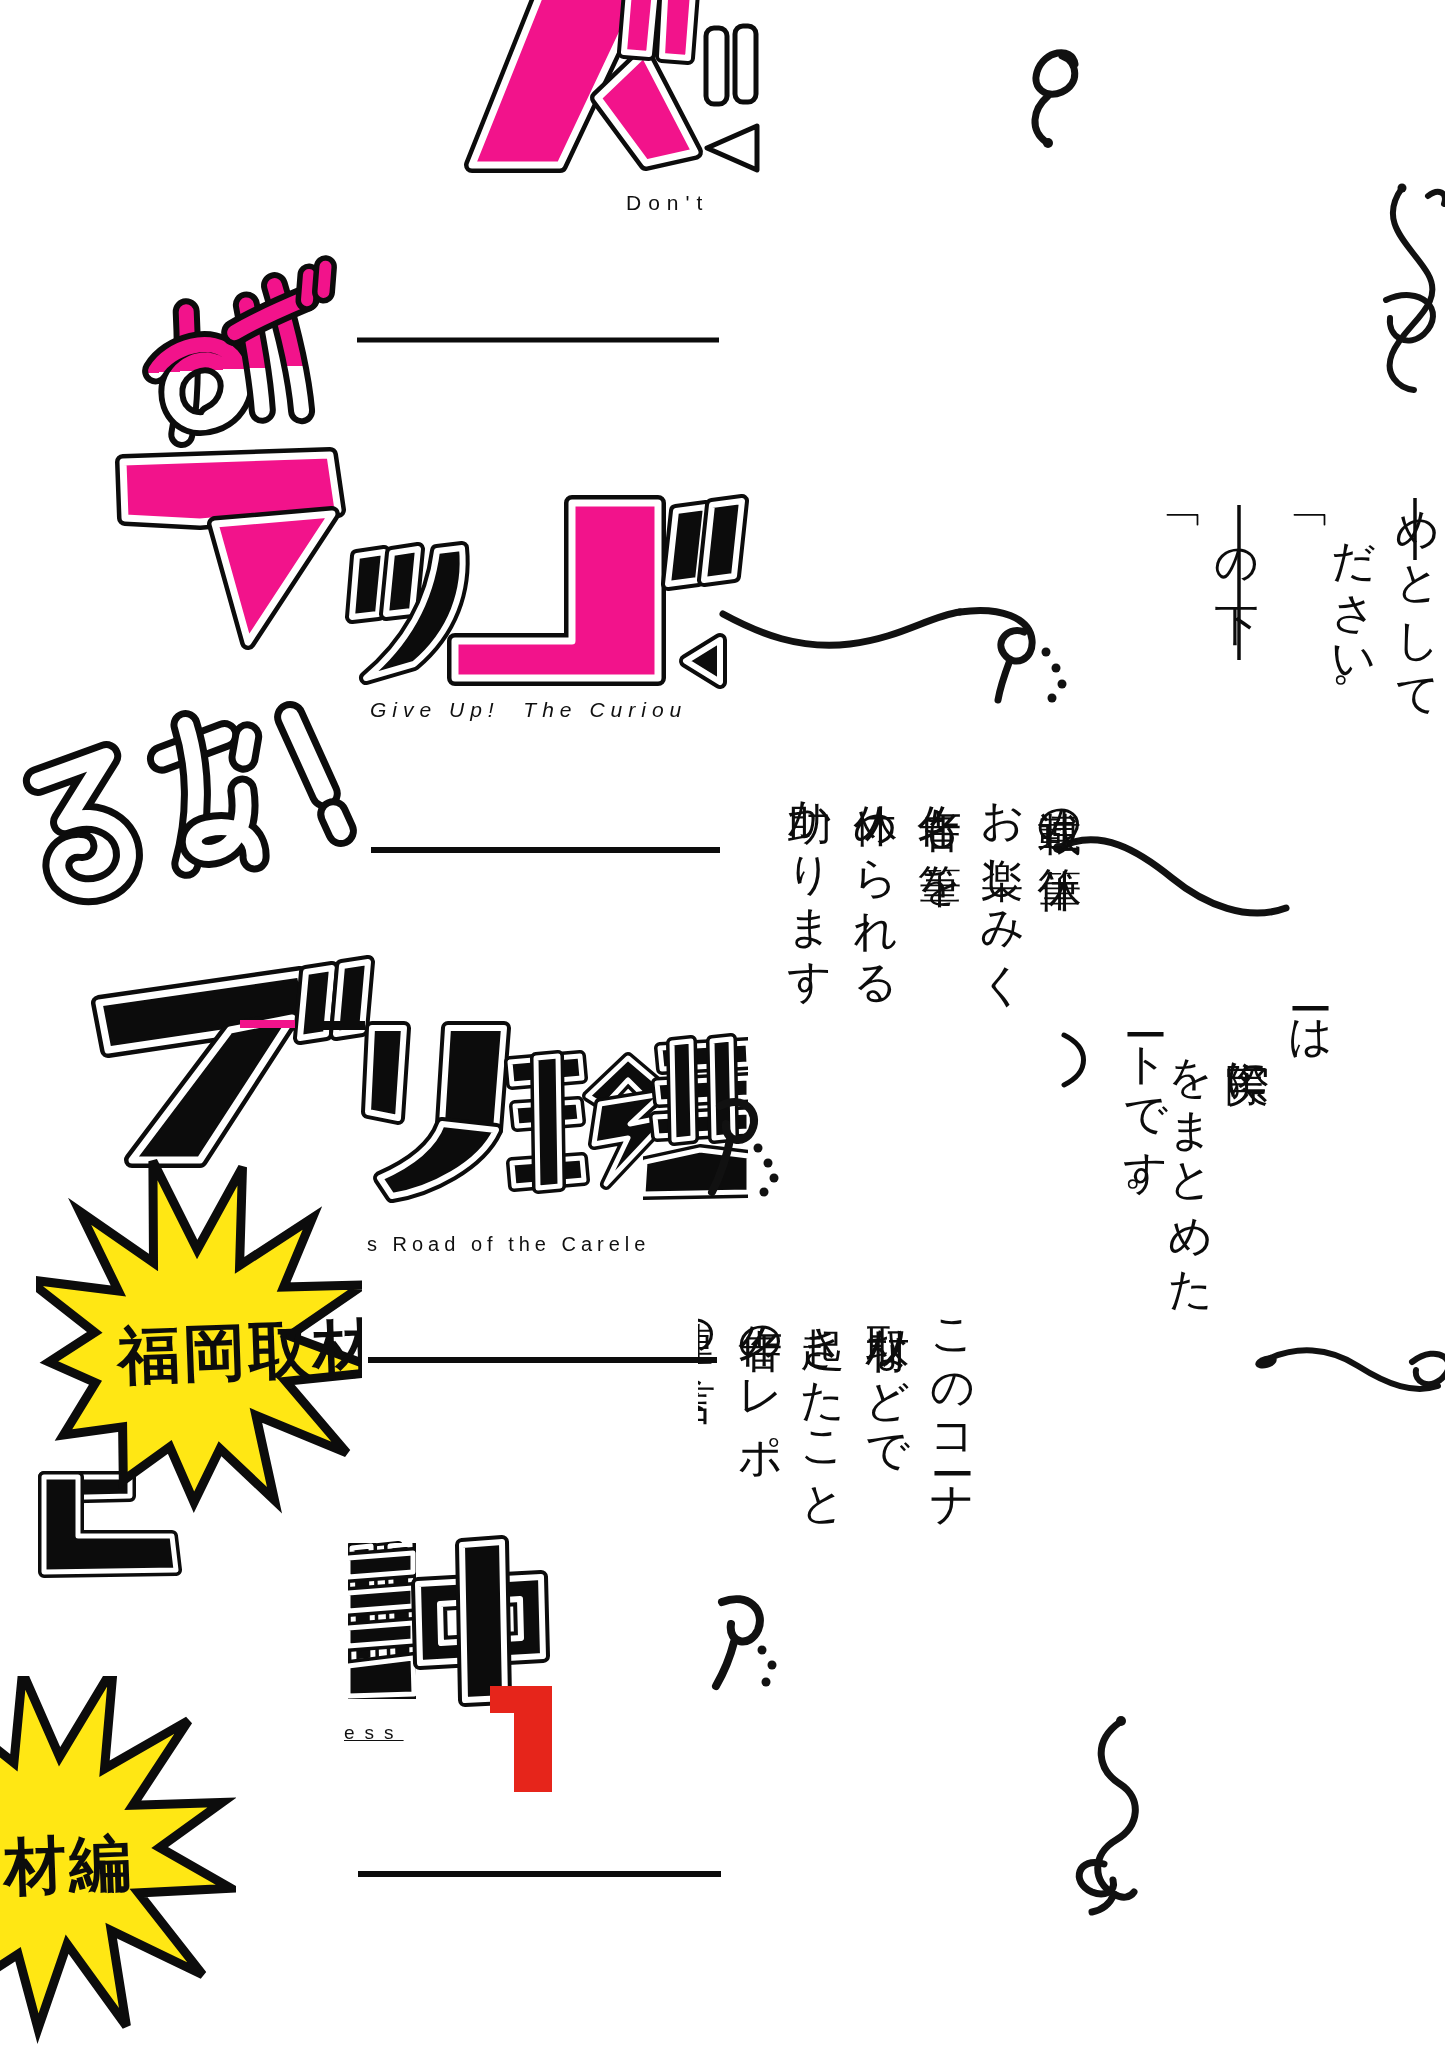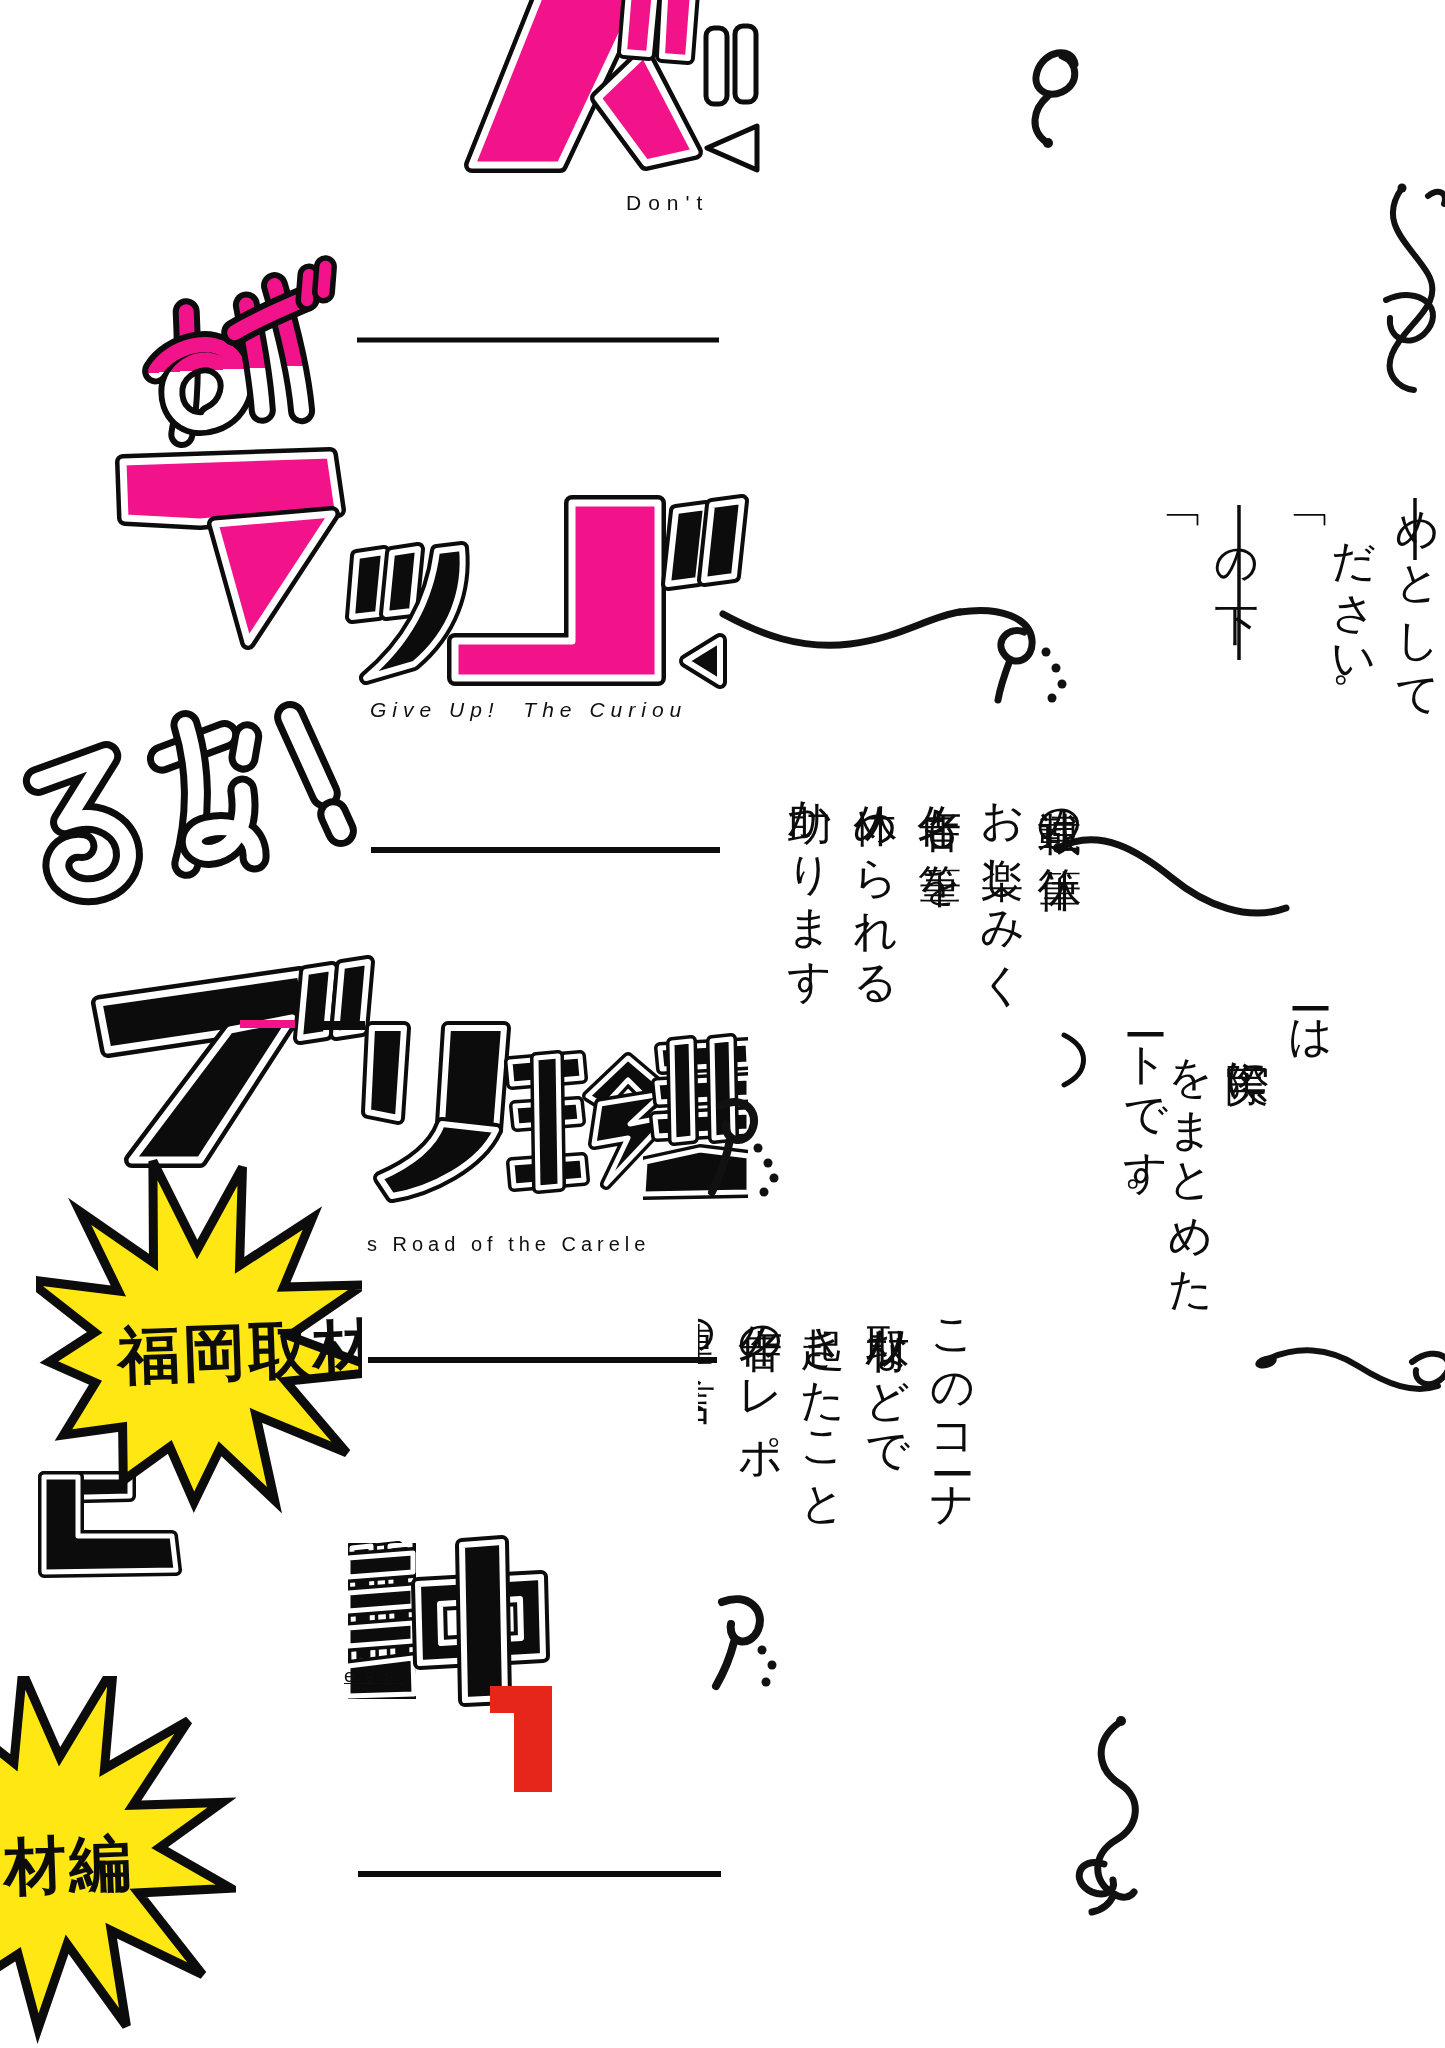--- a/index.html
+++ b/index.html
@@ -269,21 +269,21 @@
       <path d="M1120,1722 C1092,1742 1098,1770 1120,1784 C1142,1798 1140,1826 1116,1840 C1092,1854 1092,1882 1114,1894 C1122,1899 1130,1898 1134,1892"></path>
       <path d="M1104,1864 C1078,1856 1070,1882 1092,1892 C1104,1897 1116,1892 1113,1880"></path>
       <path d="M1114,1894 C1110,1904 1102,1910 1092,1912"></path>
       <circle cx="1121" cy="1721" r="5" fill="#111" stroke="none"></circle>
     </g>
   </svg>
 
   <div class="etext" style="left:626px;top:182px;font-size:21px;letter-spacing:7px;margin-top:9px;">Don't</div>
   <div class="etext" style="left:370px;top:698px;font-size:21px;letter-spacing:6px;font-style:italic;">Give Up!  The Curiou</div>
   <div class="etext" style="left:367px;top:1213px;font-size:20px;letter-spacing:5px;margin-top:20px;">s Road of the Carele</div>
-  <div class="etext" style="left:344px;top:1665px;font-size:19px;letter-spacing:10px;text-decoration:underline;">ess</div>
+  <div class="etext" style="left:344px;top:1722px;font-size:19px;letter-spacing:10px;text-decoration:underline;">ess</div>
 
   <div class="clipbox" style="left:1396px;top:499px;width:52px;height:224px;">
     <div class="vcol" style="position:static;margin-top:-20px;letter-spacing:6px;">めとして</div>
   </div>
   <div class="vcol" style="left:1332px;top:511px;">ださい。</div>
   <div class="vcol" style="left:1292px;top:503px;font-size:38px;">「</div>
   <div class="vcol" style="left:1215px;top:520px;">の下</div>
   <div class="vcol" style="left:1165px;top:503px;font-size:38px;">「</div>
 
   <div class="vcol" style="left:1038px;top:774px;">連載の筆休</div>

